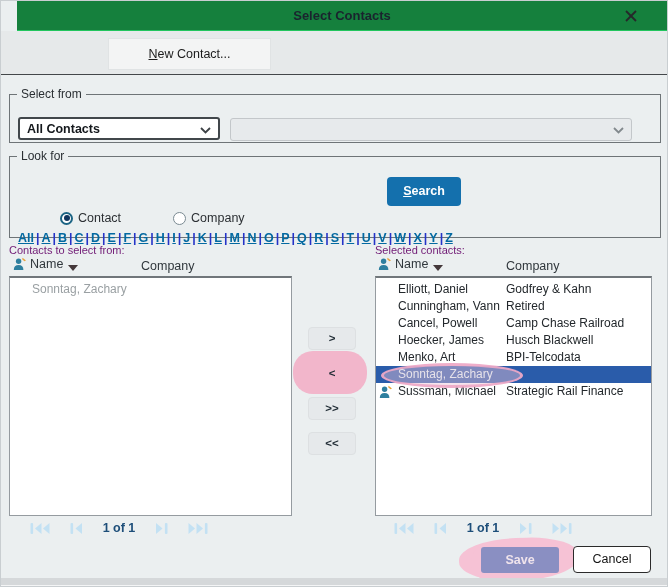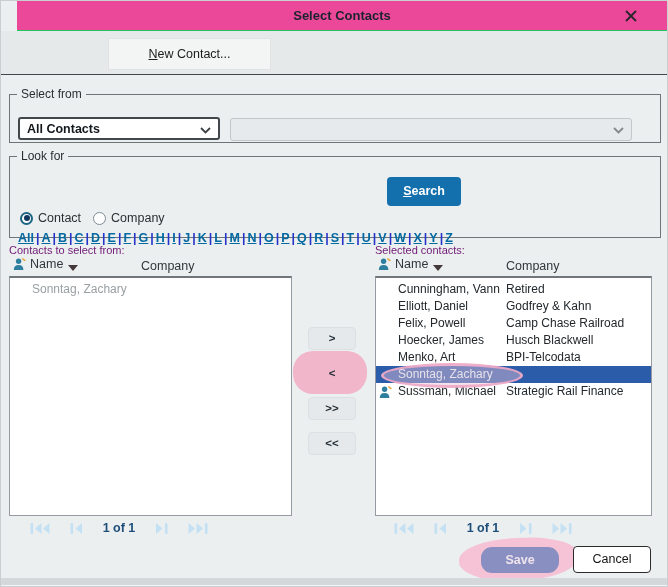--- a/index.html
+++ b/index.html
@@ -2,21 +2,21 @@
 <html><head>
 <meta charset="utf-8">
 <style>
   html,body { margin:0; padding:0; background:#ffffff; }
   .dialog {
     position:relative; width:668px; height:587px; box-sizing:border-box;
     font-family:"Liberation Sans", sans-serif; background:#ebeff0;
     border:1px solid #c9ced1; overflow:hidden;
   }
   
-  .titlebar { position:absolute; top:0; left:16px; right:0; height:29px; background:#ec4899; border-bottom:1px solid #22c55e; }
+  .titlebar { position:absolute; top:0; left:16px; right:0; height:29px; background:#15803d; border-bottom:1px solid #22c55e; }
   .title { position:absolute; left:0; right:0; top:0; height:29px; line-height:29px; text-align:center;
            font-size:13px; font-weight:700; color:#1a232e; }
   .close-btn { position:absolute; right:27px; top:6px; width:18px; height:18px; cursor:pointer; }
   
   .toolbar { position:absolute; top:30px; left:0; right:0; height:43px; background:#e6e9ea; border-bottom:1px solid #43474a; }
   .new-contact { position:absolute; left:107px; top:37px; width:161px; height:30px; line-height:30px;
                  background:#f3f4f4; border:1px solid #e0e3e4; text-align:center; font-size:12.5px; color:#1c1c1c; cursor:pointer; }
   .accel { text-decoration:underline; }
   
   fieldset { position:absolute; border:1px solid #6e7477; margin:0; padding:0; background:transparent; }
@@ -29,21 +29,21 @@
   .select-primary { left:8px; top:16px; width:202px; background:#ffffff; border:2px solid #41474b; color:#14181c;font-weight:bold; }
   .select-secondary { left:220px; top:17px; width:402px; background:#e7eaec; border:1px solid #c3c7ca; color:#7a8084; }
   .select .chev { position:absolute; right:7px; top:8px; }
   
   .search-input { position:absolute; left:8px; top:17px; width:352px; height:23px; box-sizing:border-box;
                   border:1px solid #5a5f63; background:#fff; font-size:13px; color:#101418;
                   font-family:"Liberation Sans",sans-serif; padding:0 6px; }
   .search-btn { position:absolute; left:377px; top:14px; width:74px; height:29px; background:#1470ad; color:#fff;
                 border:none; border-radius:4px; font-size:12.5px; font-weight:700; text-align:center; line-height:29px; cursor:pointer; }
   .radio-row { position:absolute; left:10px; top:48px; display:flex; gap:12px; align-items:center; font-size:12.5px; color:#2b2f33; }
-  .radio-opt { display:flex; align-items:center; gap:5px; cursor:pointer; }
+  .radio-opt { display:flex; align-items:center; gap:5px; cursor:pointer;margin-left:40px; }
   .radio { width:13px; height:13px; border-radius:50%; box-sizing:border-box; background:#fff; border:1px solid #7a8a92; }
   .radio.checked { border:2px solid #1c6484; position:relative; }
   .radio.checked::after { content:""; position:absolute; left:1.5px; top:1.5px; width:6px; height:6px; border-radius:50%; background:#12355e; }
   .alphabet { position:absolute; left:8px; top:68px; font-size:12.5px; font-weight:700; color:#2433c8; white-space:nowrap; }
   .alphabet a { color:#0369a1; text-decoration:underline; cursor:pointer; }
   .alphabet .sep { margin:0 2px; text-decoration:none; }
   
   .panel-label { position:absolute; font-size:11px; color:#701a75; }
   .panel-header { position:absolute; font-size:12.5px; color:#30373c; display:flex; align-items:flex-end; }
   .sort-tri { display:inline-block; width:0; height:0; border-left:5px solid transparent; border-right:5px solid transparent;
@@ -68,21 +68,21 @@
   .pager .count { font-size:12.5px; font-weight:700; color:#1d4e79; }
   
   .xfer { position:absolute; left:307px; width:46px; height:21px; background:#e6e9eb; border:1px solid #dde0e2;
           border-radius:4px; font-size:11.5px; font-weight:700; color:#1e2a33; text-align:center; line-height:21px; cursor:pointer; }
   .xfer-r  { top:326px; }
   .xfer-l  { top:361px; background:transparent; border-color:transparent; }
   .xfer-rr { top:396px; }
   .xfer-ll { top:431px; }
   
   .save-btn { position:absolute; left:480px; top:546px; width:78px; height:26px; background:#8a8fc2; border:none;
-              border-radius:11px; color:#f0e4ec; font-size:12.5px; font-weight:700; text-align:center; line-height:26px; cursor:pointer; }
+              border-radius:3px; color:#f0e4ec; font-size:12.5px; font-weight:700; text-align:center; line-height:26px; cursor:pointer; }
   .cancel-btn { position:absolute; left:572px; top:545px; width:78px; height:27px; background:#ffffff; border:1px solid #2b2b2b;
                 border-radius:4px; color:#141414; font-size:12.5px; text-align:center; line-height:25px; box-sizing:border-box; cursor:pointer; }
   .bottom-strip { position:absolute; left:0; right:0; top:577px; height:7px; background:#d5d8da; }
   .bottom-white { position:absolute; left:0; right:0; top:584px; height:3px; background:#f4f5f6; }
   
   .mark { position:absolute; pointer-events:none; }
   .mark-move-left { left:292px; top:350px; width:74px; height:43px; background:#f2b6cb; border-radius:20px; z-index:1; }
   .xfer-l { z-index:2; }
   .mark-sonntag { left:380px; top:362px; width:142px; height:25px; border:3px solid rgba(238,168,198,0.9);
                   background:rgba(233,196,214,0.45); border-radius:50%; box-sizing:border-box; z-index:2; }
@@ -196,29 +196,29 @@
       <circle cx="5.6" cy="4.3" r="2.7" fill="#2e7f9f"></circle>
       <path d="M0.8 13 Q0.8 8 5.6 8 Q10.4 8 10.4 13 Z" fill="#2e7f9f"></path>
       <path d="M9.6 0.8 L13 3.4 L11.4 4.2 L9.2 2.2 Z" fill="#e8a33b"></path>
     </svg>
     <span style="margin-left:3px;">Name</span>
     <span class="sort-tri"></span>
   </div>
   <div class="col-company" style="left:505px; top:258px;">Company</div>
   <div class="listbox lb-right" id="right-list">
       <div class="row">
+        <span class="name">Elliott, Daniel</span>
+        <span class="company">Godfrey &amp; Kahn</span>
+      </div>
+      <div class="row">
         <span class="name">Cunningham, Vann</span>
         <span class="company">Retired</span>
       </div>
       <div class="row">
-        <span class="name">Elliott, Daniel</span>
-        <span class="company">Godfrey &amp; Kahn</span>
-      </div>
-      <div class="row">
-        <span class="name">Felix, Powell</span>
+        <span class="name">Cancel, Powell</span>
         <span class="company">Camp Chase Railroad</span>
       </div>
       <div class="row">
         <span class="name">Hoecker, James</span>
         <span class="company">Husch Blackwell</span>
       </div>
       <div class="row">
         <span class="name">Menko, Art</span>
         <span class="company">BPI-Telcodata</span>
       </div>

